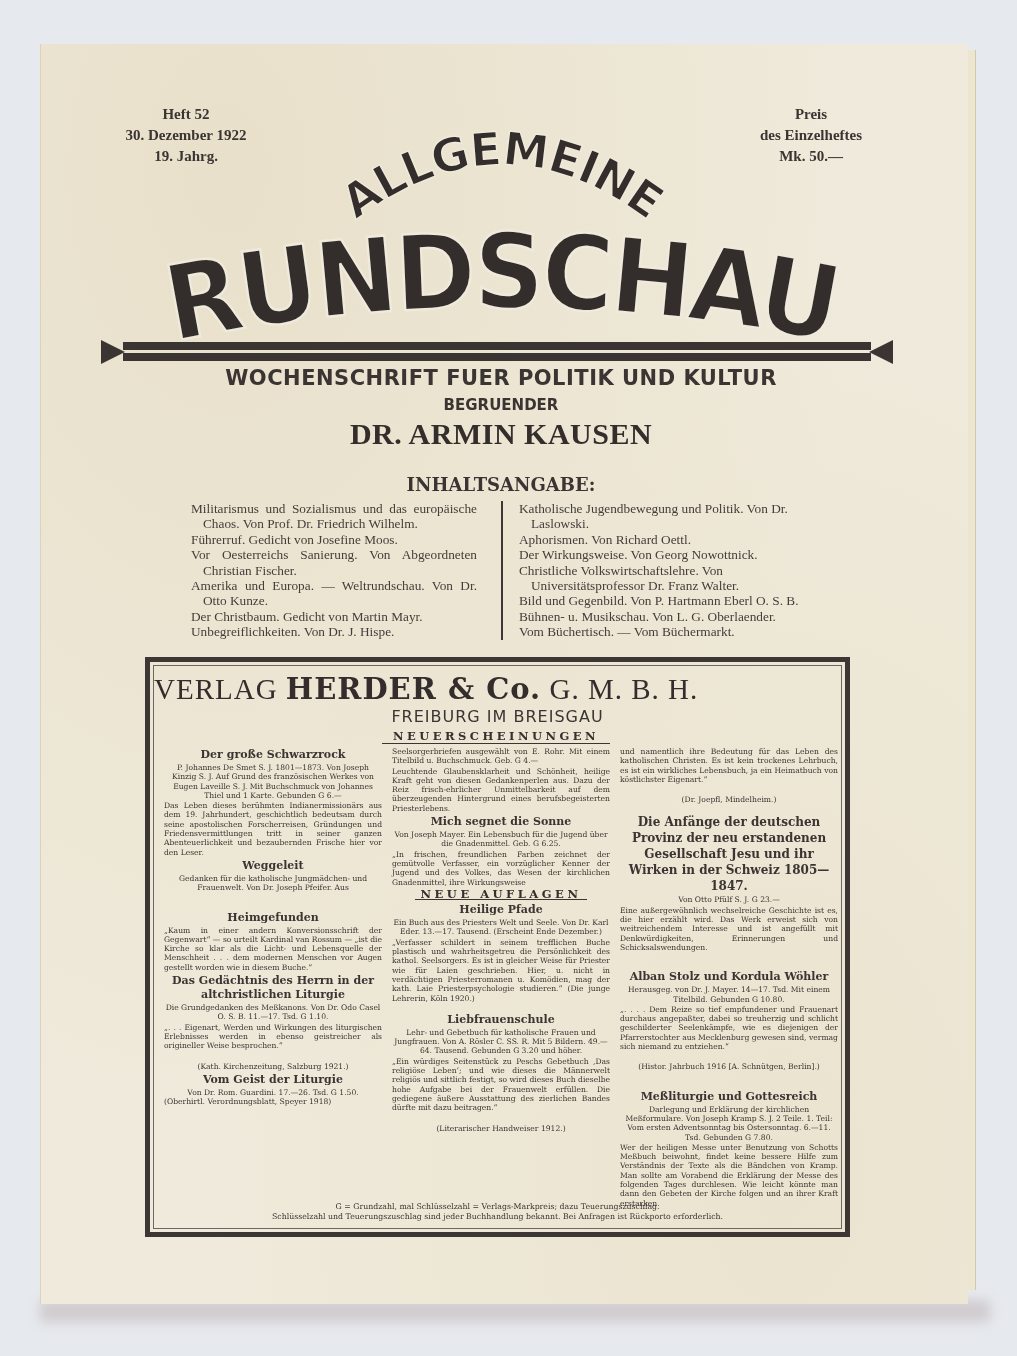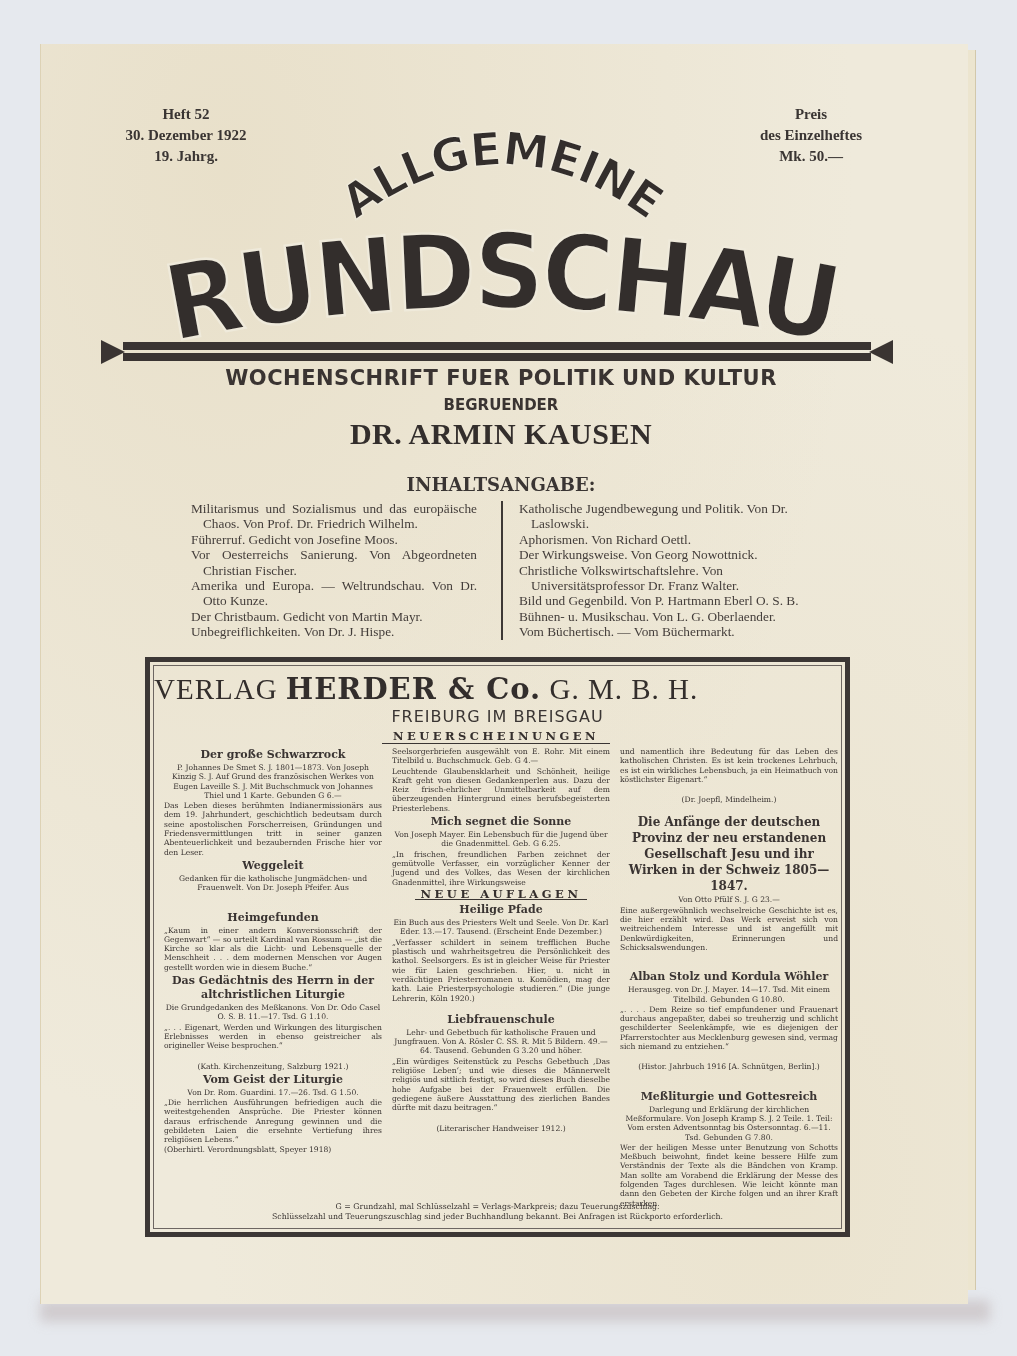--- a/index.html
+++ b/index.html
@@ -204,21 +204,20 @@
           </div>
           <div>
             <div class="book-title">Das Gedächtnis des Herrn in der altchristlichen Liturgie</div>
             <div class="book-meta">Die Grundgedanken des Meßkanons. Von Dr. Odo Casel O. S. B. 11.—17. Tsd. G 1.10.</div>
             <div class="book-body">„. . . Eigenart, Werden und Wirkungen des liturgischen Erlebnisses werden in ebenso geistreicher als origineller Weise besprochen.“</div>
             <div class="book-src">(Kath. Kirchenzeitung, Salzburg 1921.)</div>
           </div>
           <div>
             <div class="book-title">Vom Geist der Liturgie</div>
             <div class="book-meta">Von Dr. Rom. Guardini. 17.—26. Tsd. G 1.50.</div>
-            <div class="book-body">„Die herrlichen Ausführungen befriedigen auch die weitestgehenden Ansprüche. Die Priester können daraus erfrischende Anregung gewinnen und die gebildeten Laien die ersehnte Vertiefung ihres religiösen Lebens.“</div>
             <div>(Oberhirtl. Verordnungsblatt, Speyer 1918)</div>
           </div>
         </div>
 
         <div class="ad-col">
           <div class="book-body">Seelsorgerbriefen ausgewählt von E. Rohr. Mit einem Titelbild u. Buchschmuck. Geb. G 4.—</div>
           <div class="book-body">Leuchtende Glaubensklarheit und Schönheit, heilige Kraft geht von diesen Gedankenperlen aus. Dazu der Reiz frisch-ehrlicher Unmittelbarkeit auf dem überzeugenden Hintergrund eines berufsbegeisterten Priesterlebens.</div>
           <div>
             <div class="book-title">Mich segnet die Sonne</div>
             <div class="book-meta">Von Joseph Mayer. Ein Lebensbuch für die Jugend über die Gnadenmittel. Geb. G 6.25.</div>

